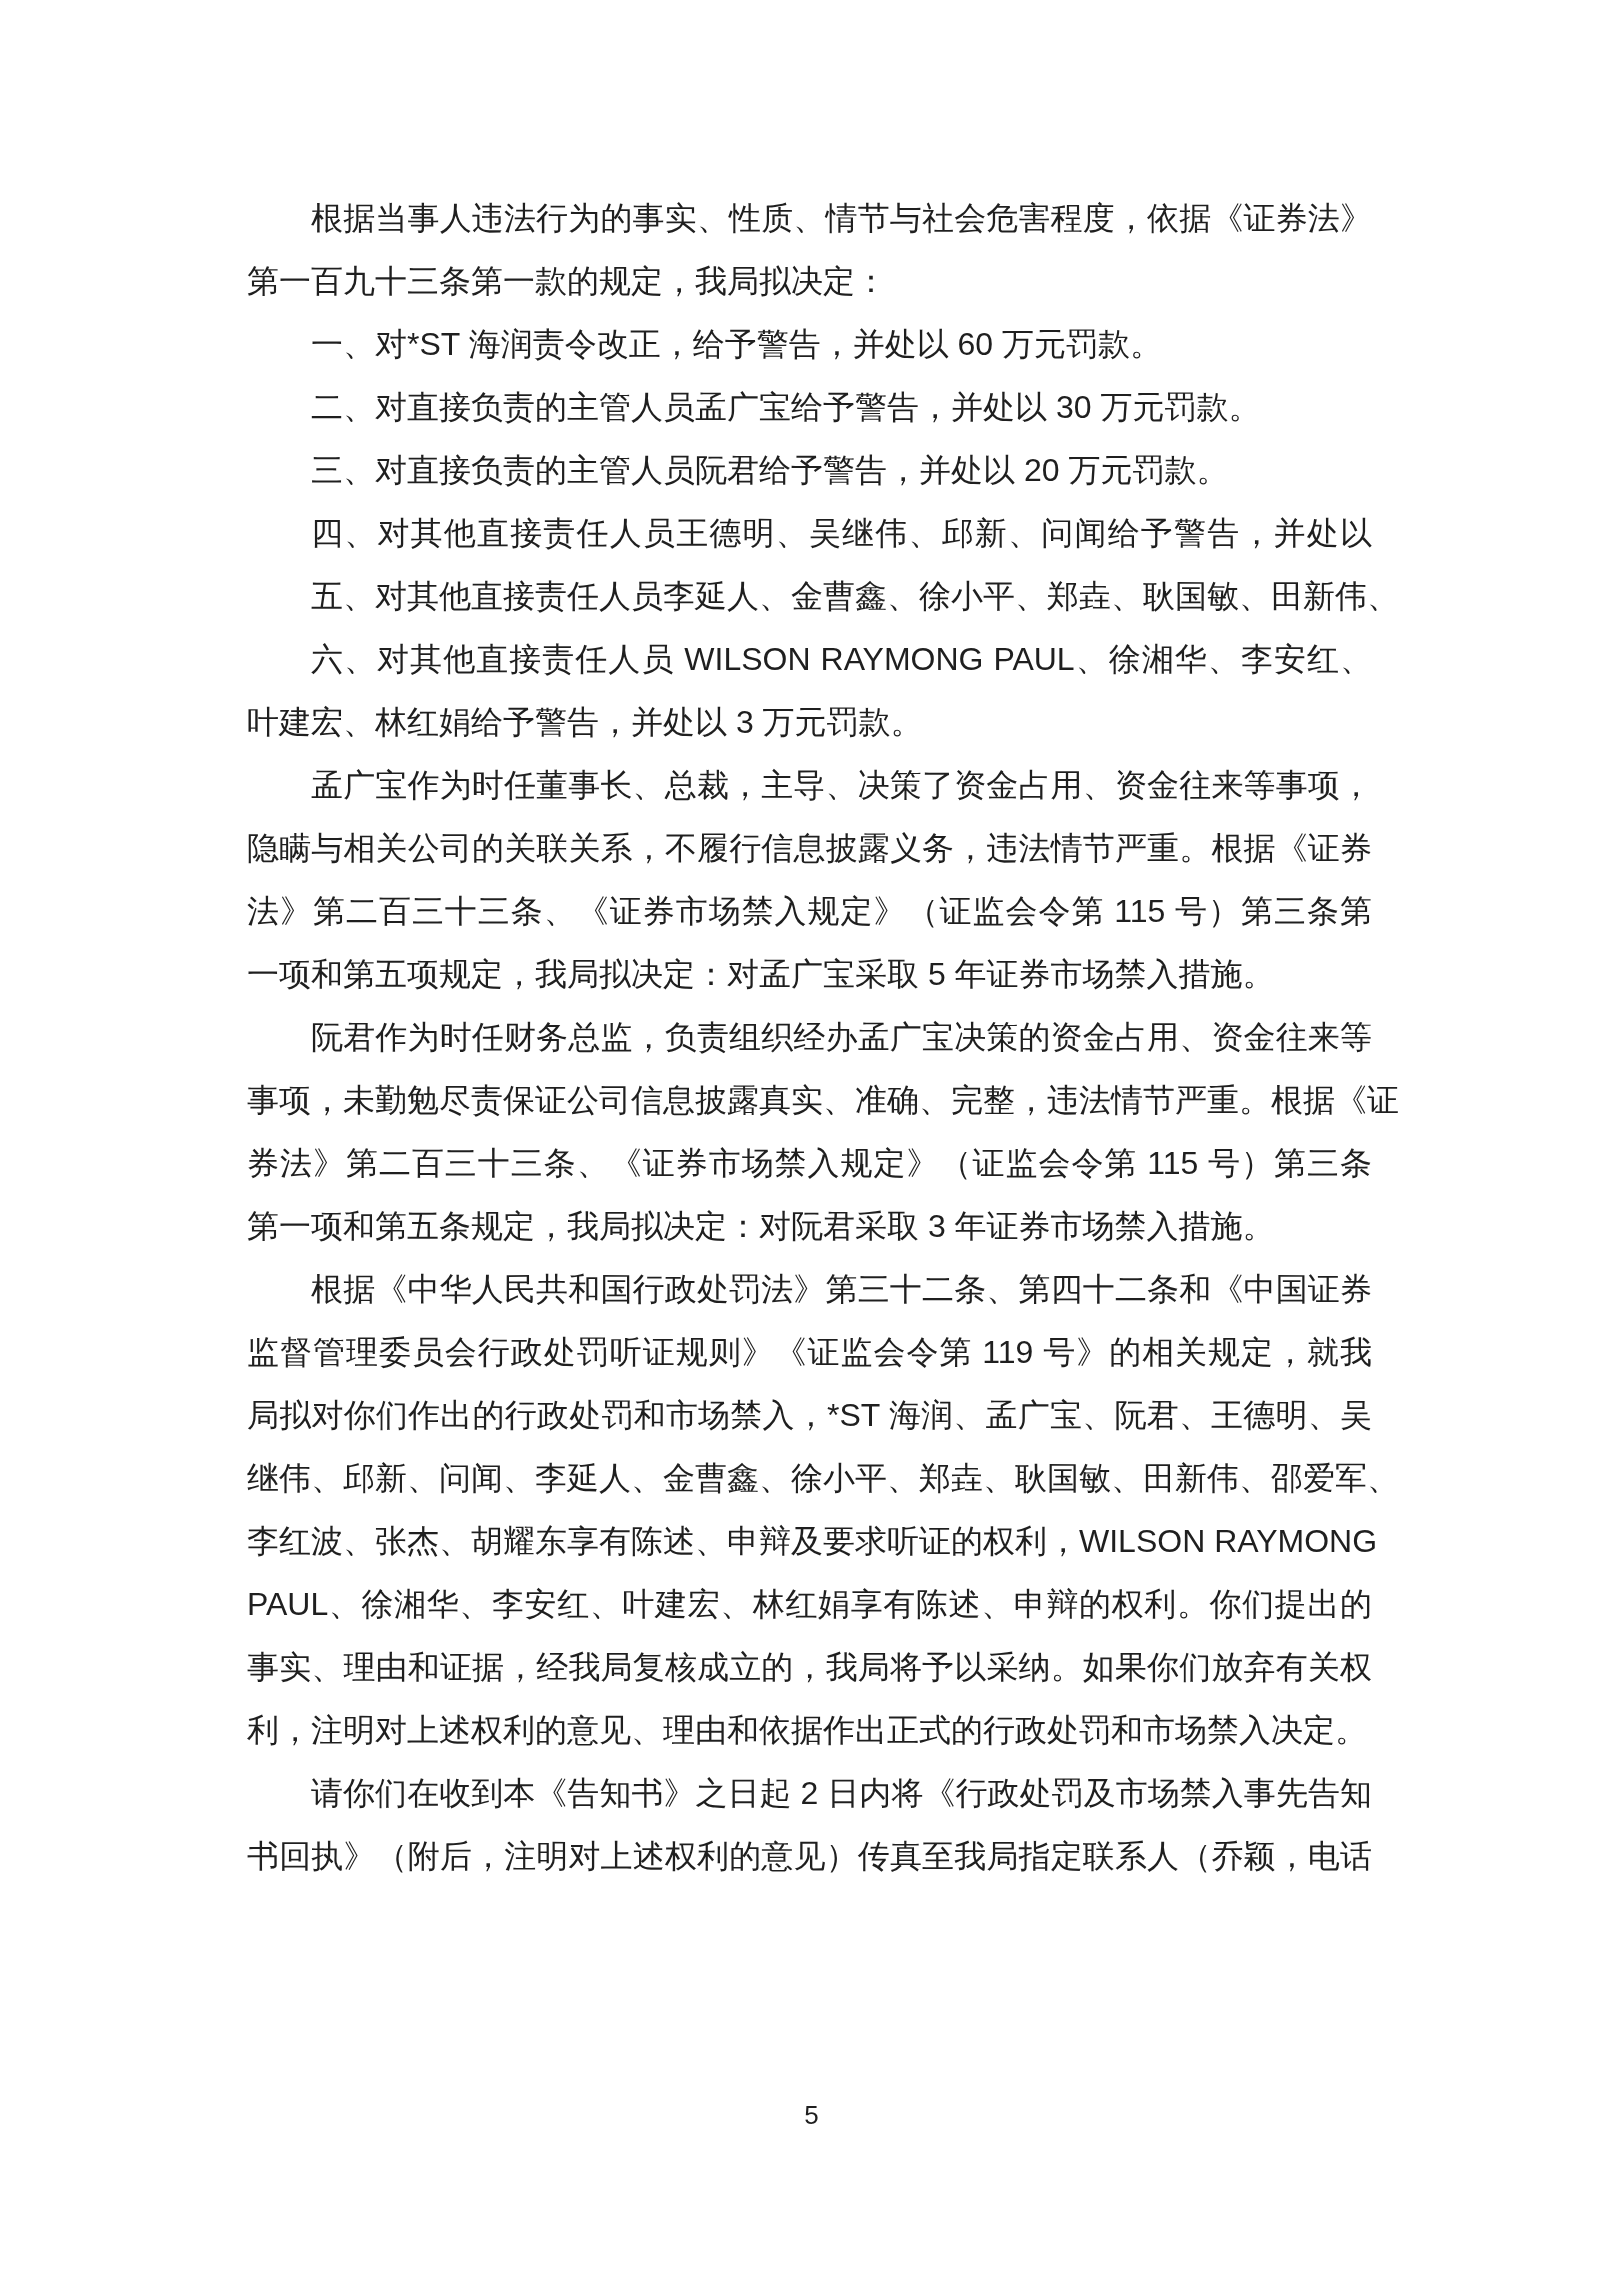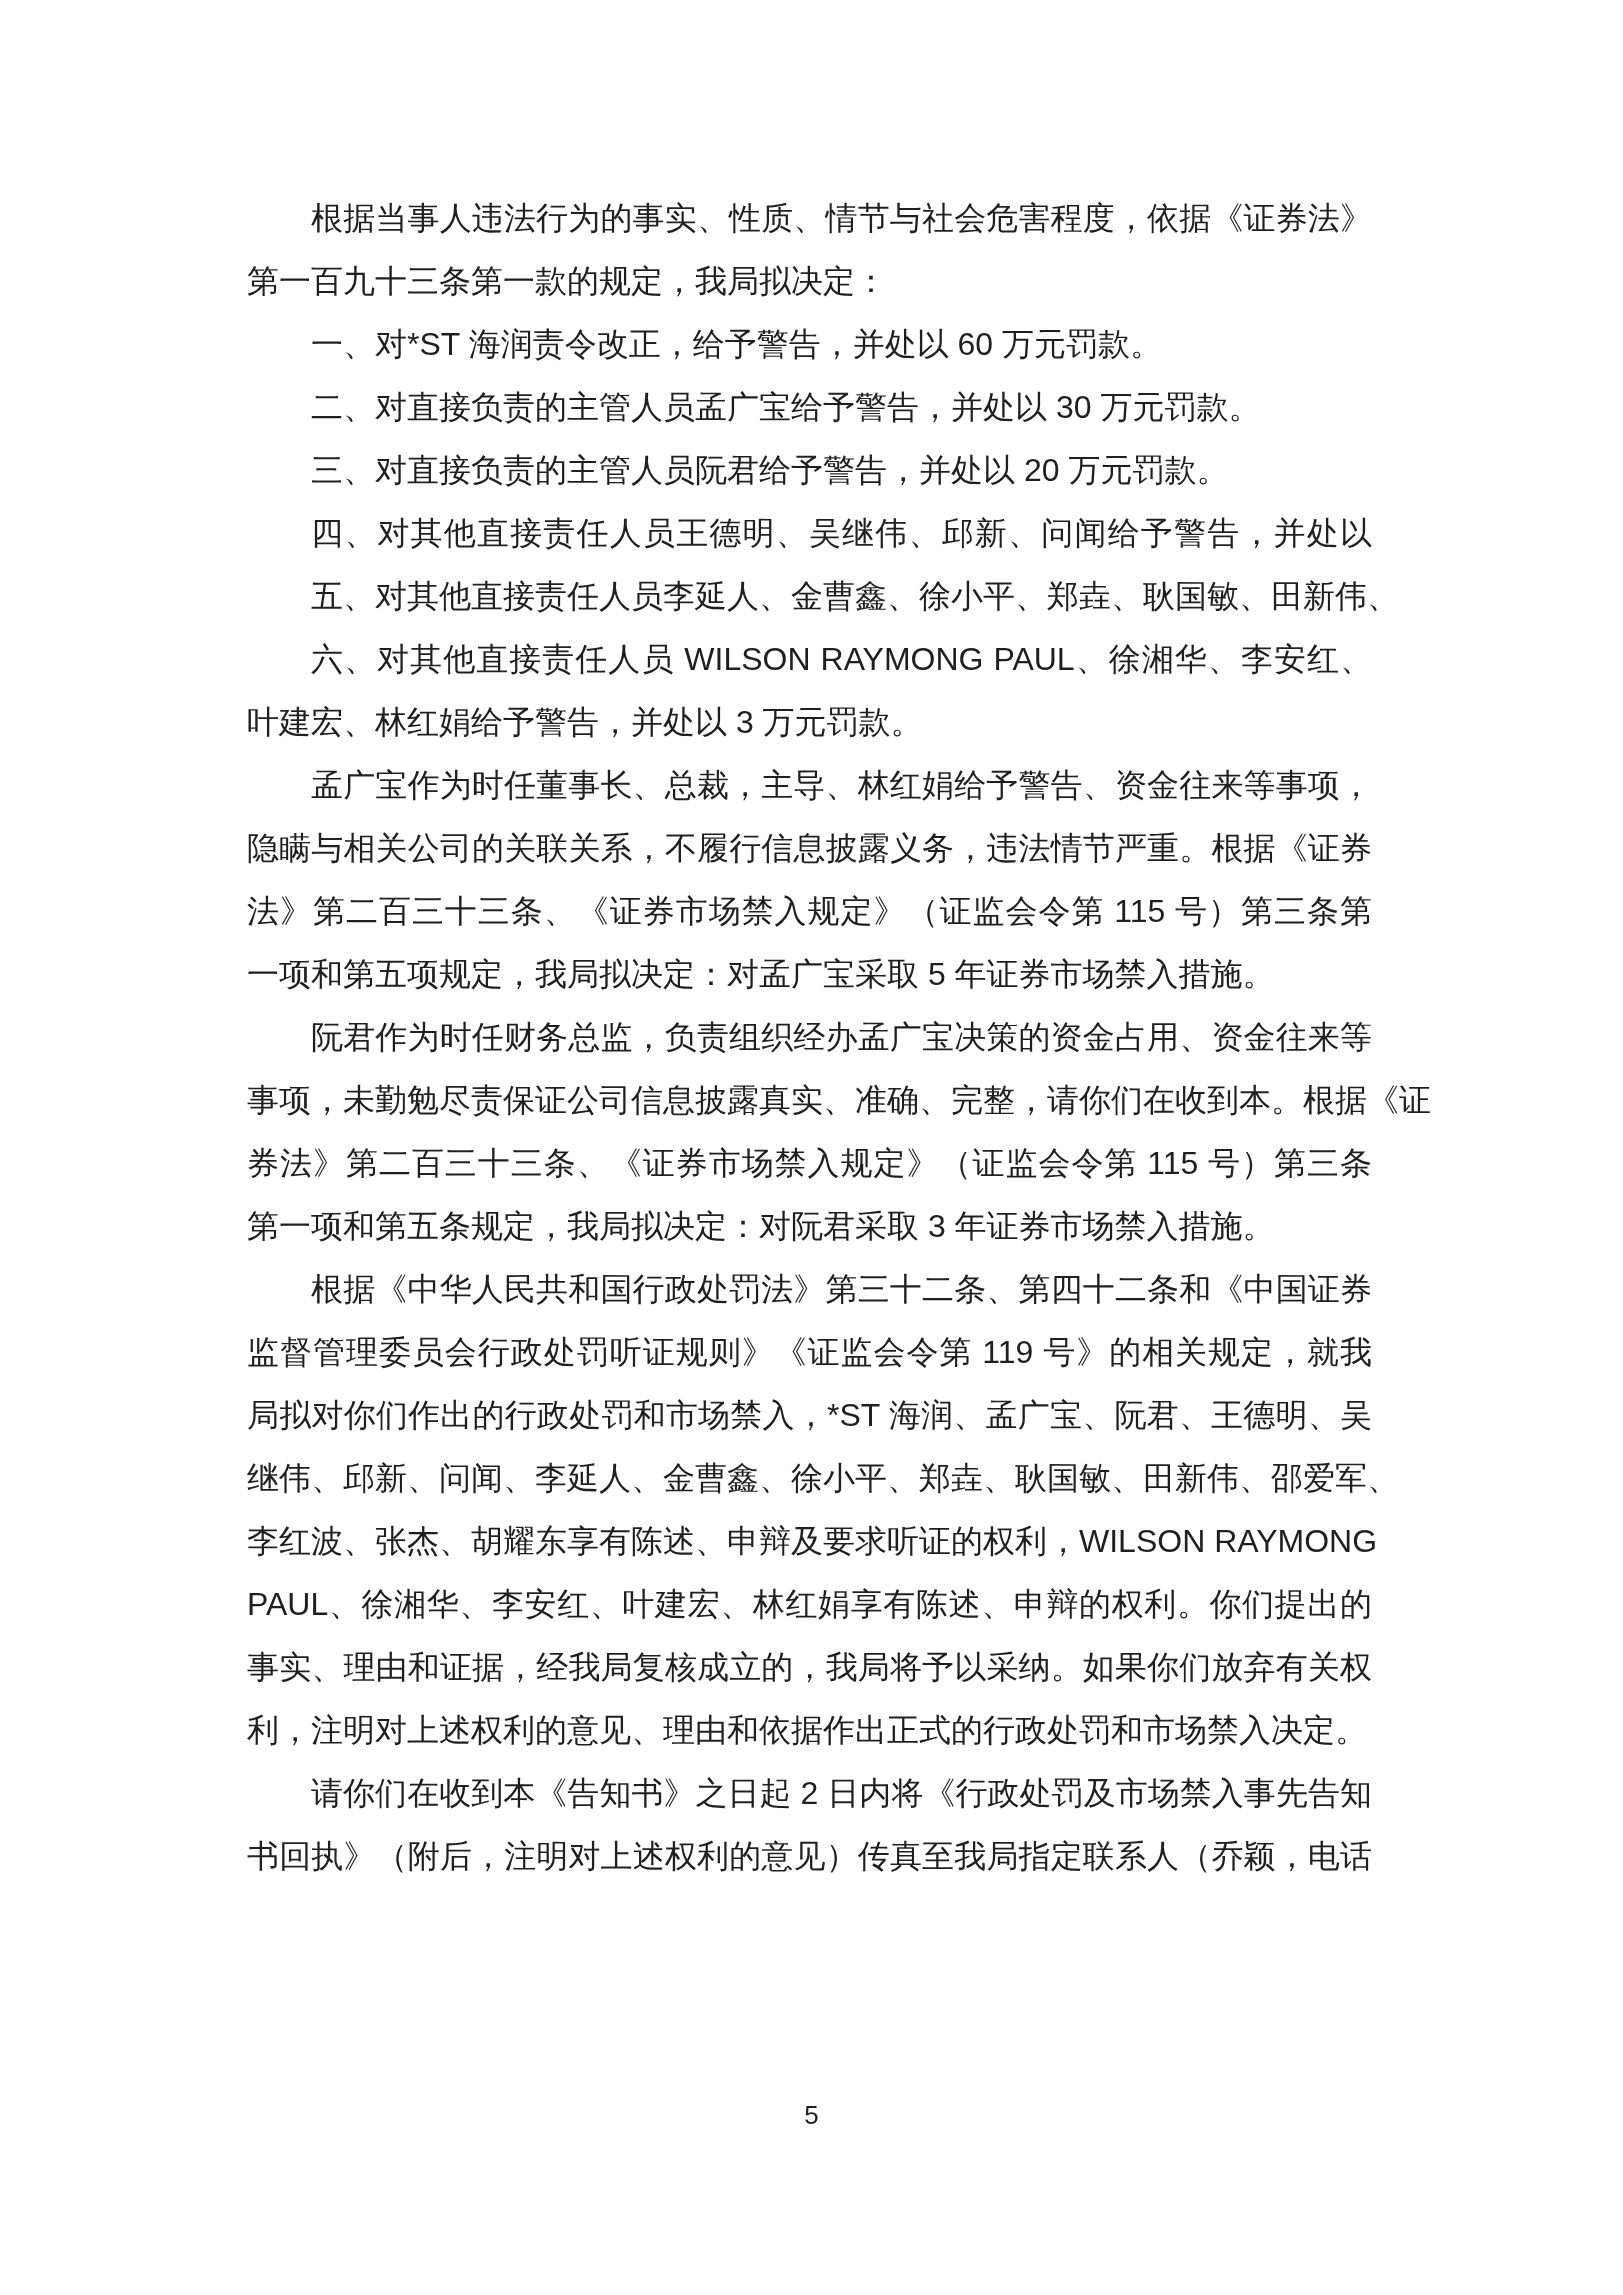--- a/index.html
+++ b/index.html
@@ -57,26 +57,26 @@
   <main class="body-text">
       <div class="line indent justify">根据当事人违法行为的事实、性质、情节与社会危害程度，依据《证券法》</div>
       <div class="line">第一百九十三条第一款的规定，我局拟决定：</div>
       <div class="line indent">一、对*ST 海润责令改正，给予警告，并处以 60 万元罚款。</div>
       <div class="line indent">二、对直接负责的主管人员孟广宝给予警告，并处以 30 万元罚款。</div>
       <div class="line indent">三、对直接负责的主管人员阮君给予警告，并处以 20 万元罚款。</div>
       <div class="line indent justify">四、对其他直接责任人员王德明、吴继伟、邱新、问闻给予警告，并处以</div>
       <div class="line indent justify">五、对其他直接责任人员李延人、金曹鑫、徐小平、郑垚、耿国敏、田新伟、</div>
       <div class="line indent justify">六、对其他直接责任人员 WILSON RAYMONG PAUL、徐湘华、李安红、</div>
       <div class="line">叶建宏、林红娟给予警告，并处以 3 万元罚款。</div>
-      <div class="line indent justify">孟广宝作为时任董事长、总裁，主导、林红娟给予警告、资金往来等事项，</div>
+      <div class="line indent justify">孟广宝作为时任董事长、总裁，主导、决策了资金占用、资金往来等事项，</div>
       <div class="line justify">隐瞒与相关公司的关联关系，不履行信息披露义务，违法情节严重。根据《证券</div>
       <div class="line justify">法》第二百三十三条、《证券市场禁入规定》（证监会令第 115 号）第三条第</div>
       <div class="line">一项和第五项规定，我局拟决定：对孟广宝采取 5 年证券市场禁入措施。</div>
       <div class="line indent justify">阮君作为时任财务总监，负责组织经办孟广宝决策的资金占用、资金往来等</div>
-      <div class="line justify">事项，未勤勉尽责保证公司信息披露真实、准确、完整，请你们在收到本。根据《证</div>
+      <div class="line justify">事项，未勤勉尽责保证公司信息披露真实、准确、完整，违法情节严重。根据《证</div>
       <div class="line justify">券法》第二百三十三条、《证券市场禁入规定》（证监会令第 115 号）第三条</div>
       <div class="line">第一项和第五条规定，我局拟决定：对阮君采取 3 年证券市场禁入措施。</div>
       <div class="line indent justify">根据《中华人民共和国行政处罚法》第三十二条、第四十二条和《中国证券</div>
       <div class="line justify">监督管理委员会行政处罚听证规则》《证监会令第 119 号》的相关规定，就我</div>
       <div class="line justify">局拟对你们作出的行政处罚和市场禁入，*ST 海润、孟广宝、阮君、王德明、吴</div>
       <div class="line justify">继伟、邱新、问闻、李延人、金曹鑫、徐小平、郑垚、耿国敏、田新伟、邵爱军、</div>
       <div class="line justify">李红波、张杰、胡耀东享有陈述、申辩及要求听证的权利，WILSON RAYMONG</div>
       <div class="line justify">PAUL、徐湘华、李安红、叶建宏、林红娟享有陈述、申辩的权利。你们提出的</div>
       <div class="line justify">事实、理由和证据，经我局复核成立的，我局将予以采纳。如果你们放弃有关权</div>
       <div class="line">利，注明对上述权利的意见、理由和依据作出正式的行政处罚和市场禁入决定。</div>

